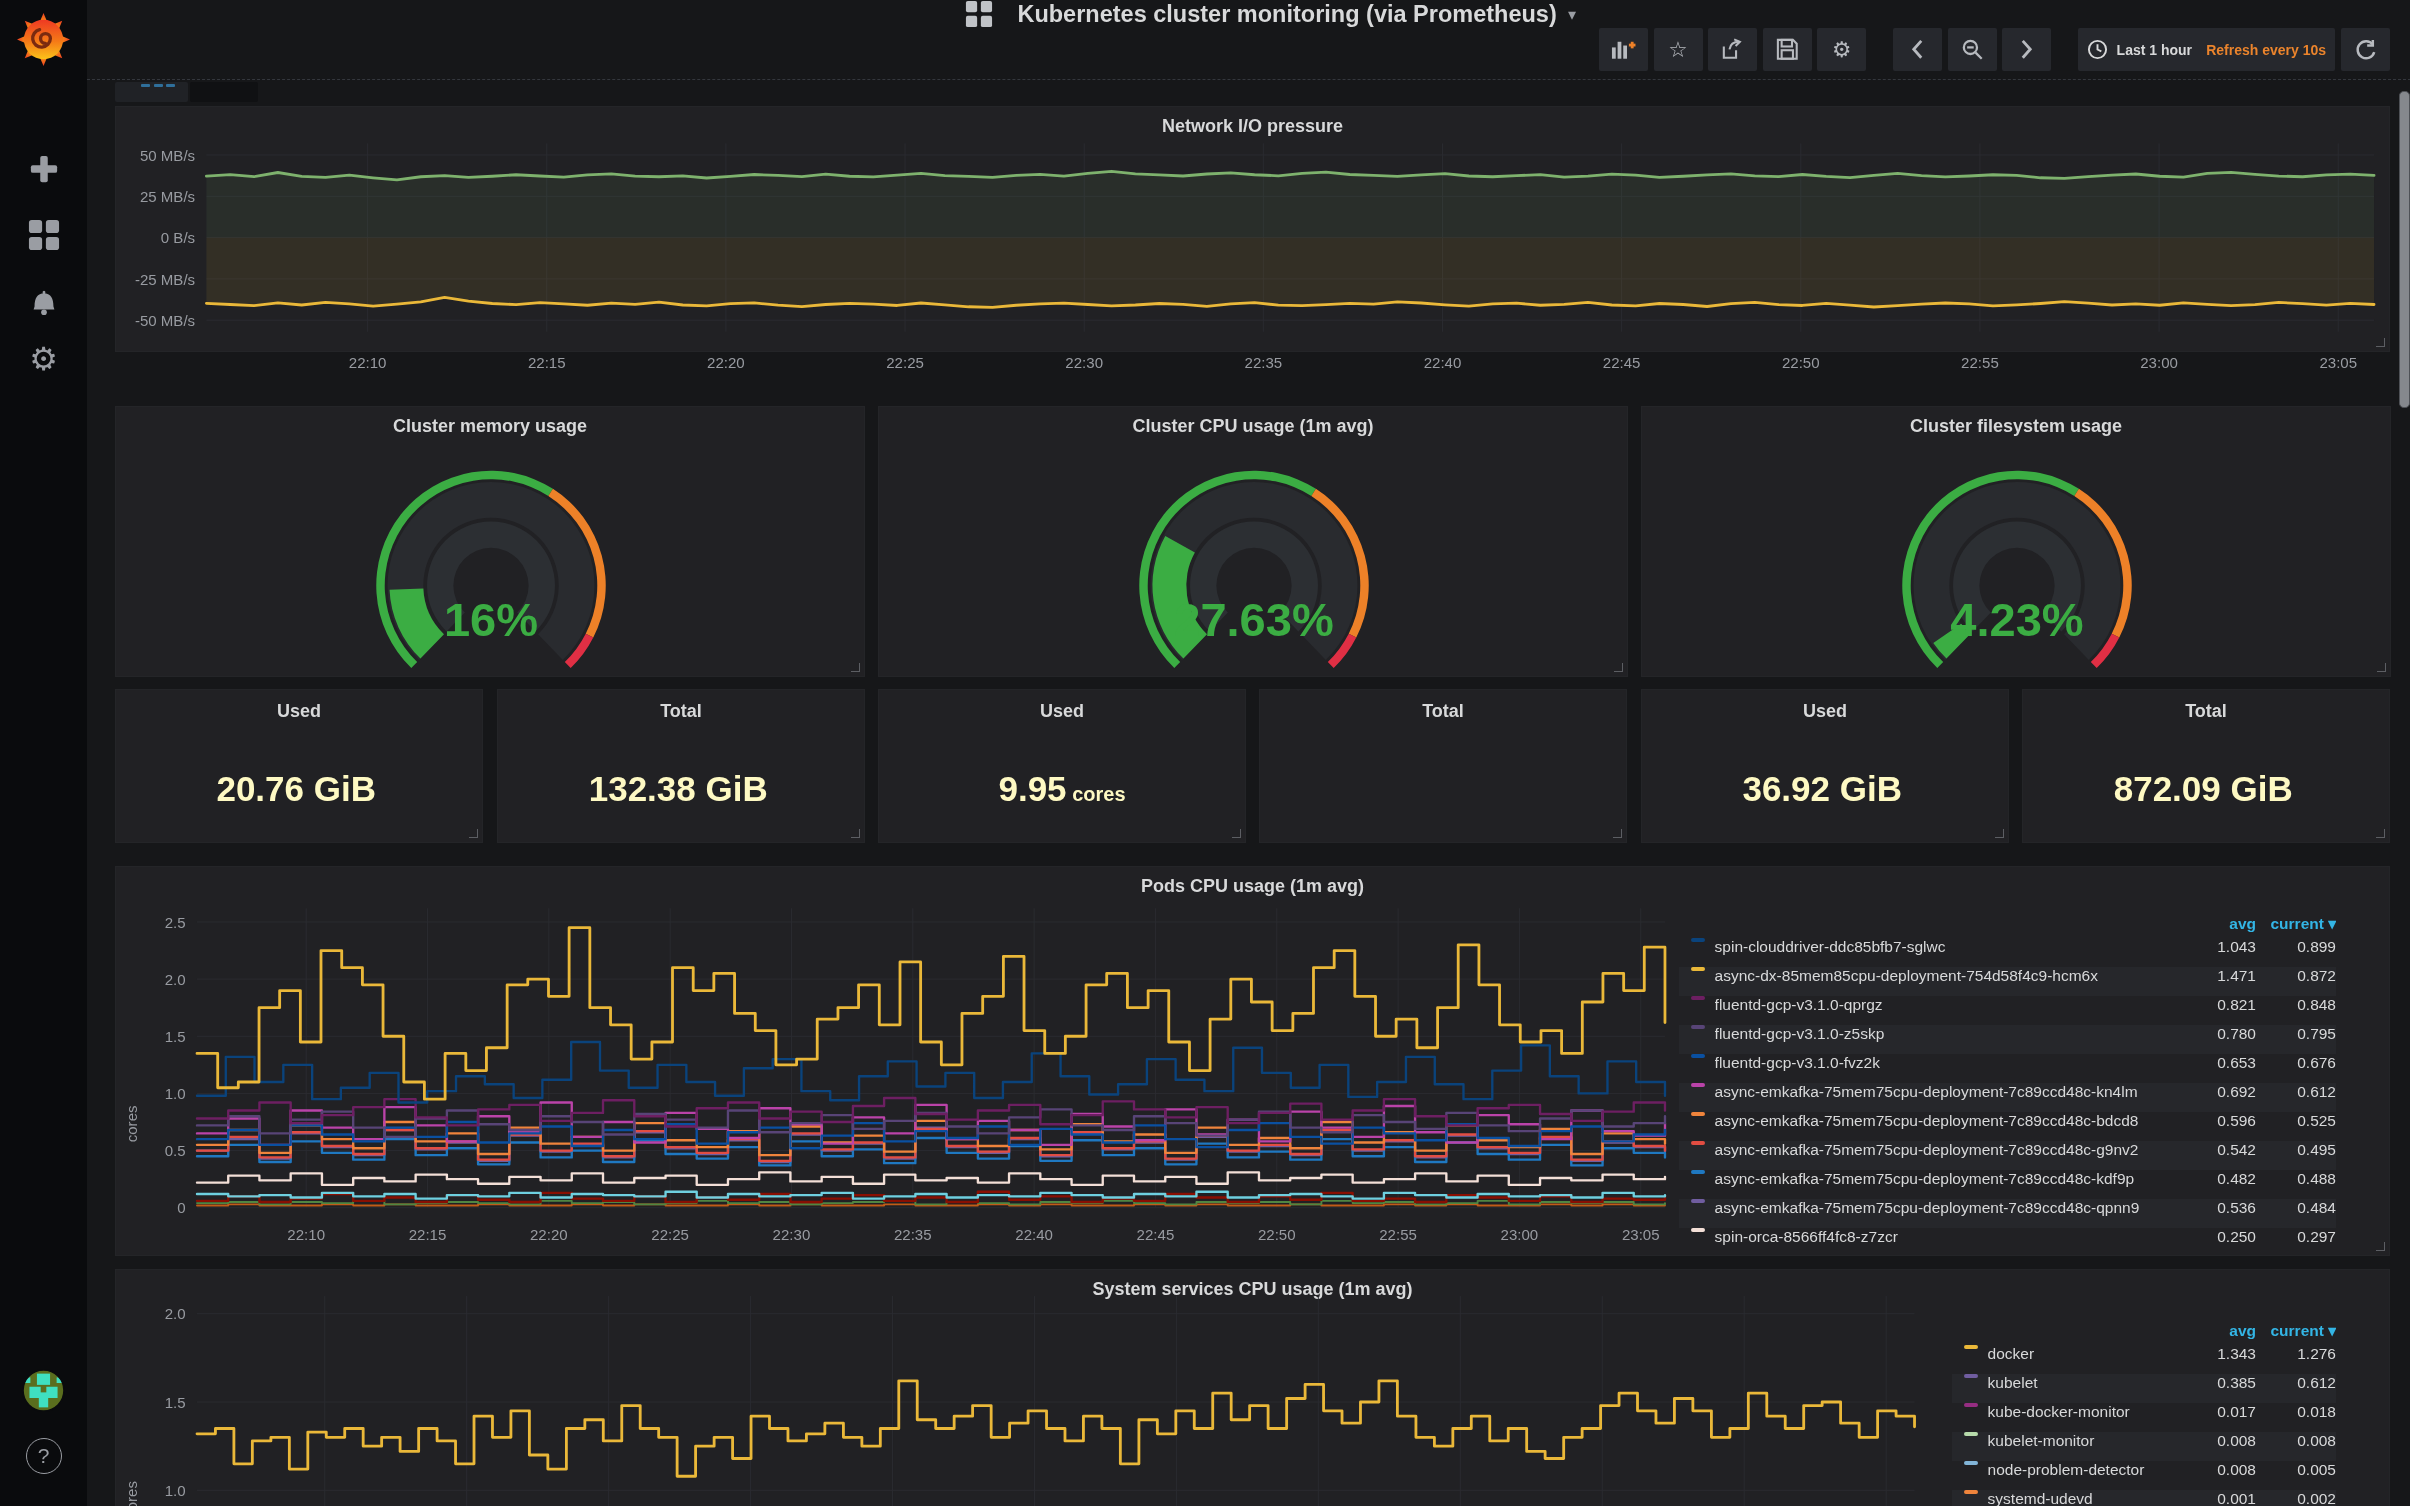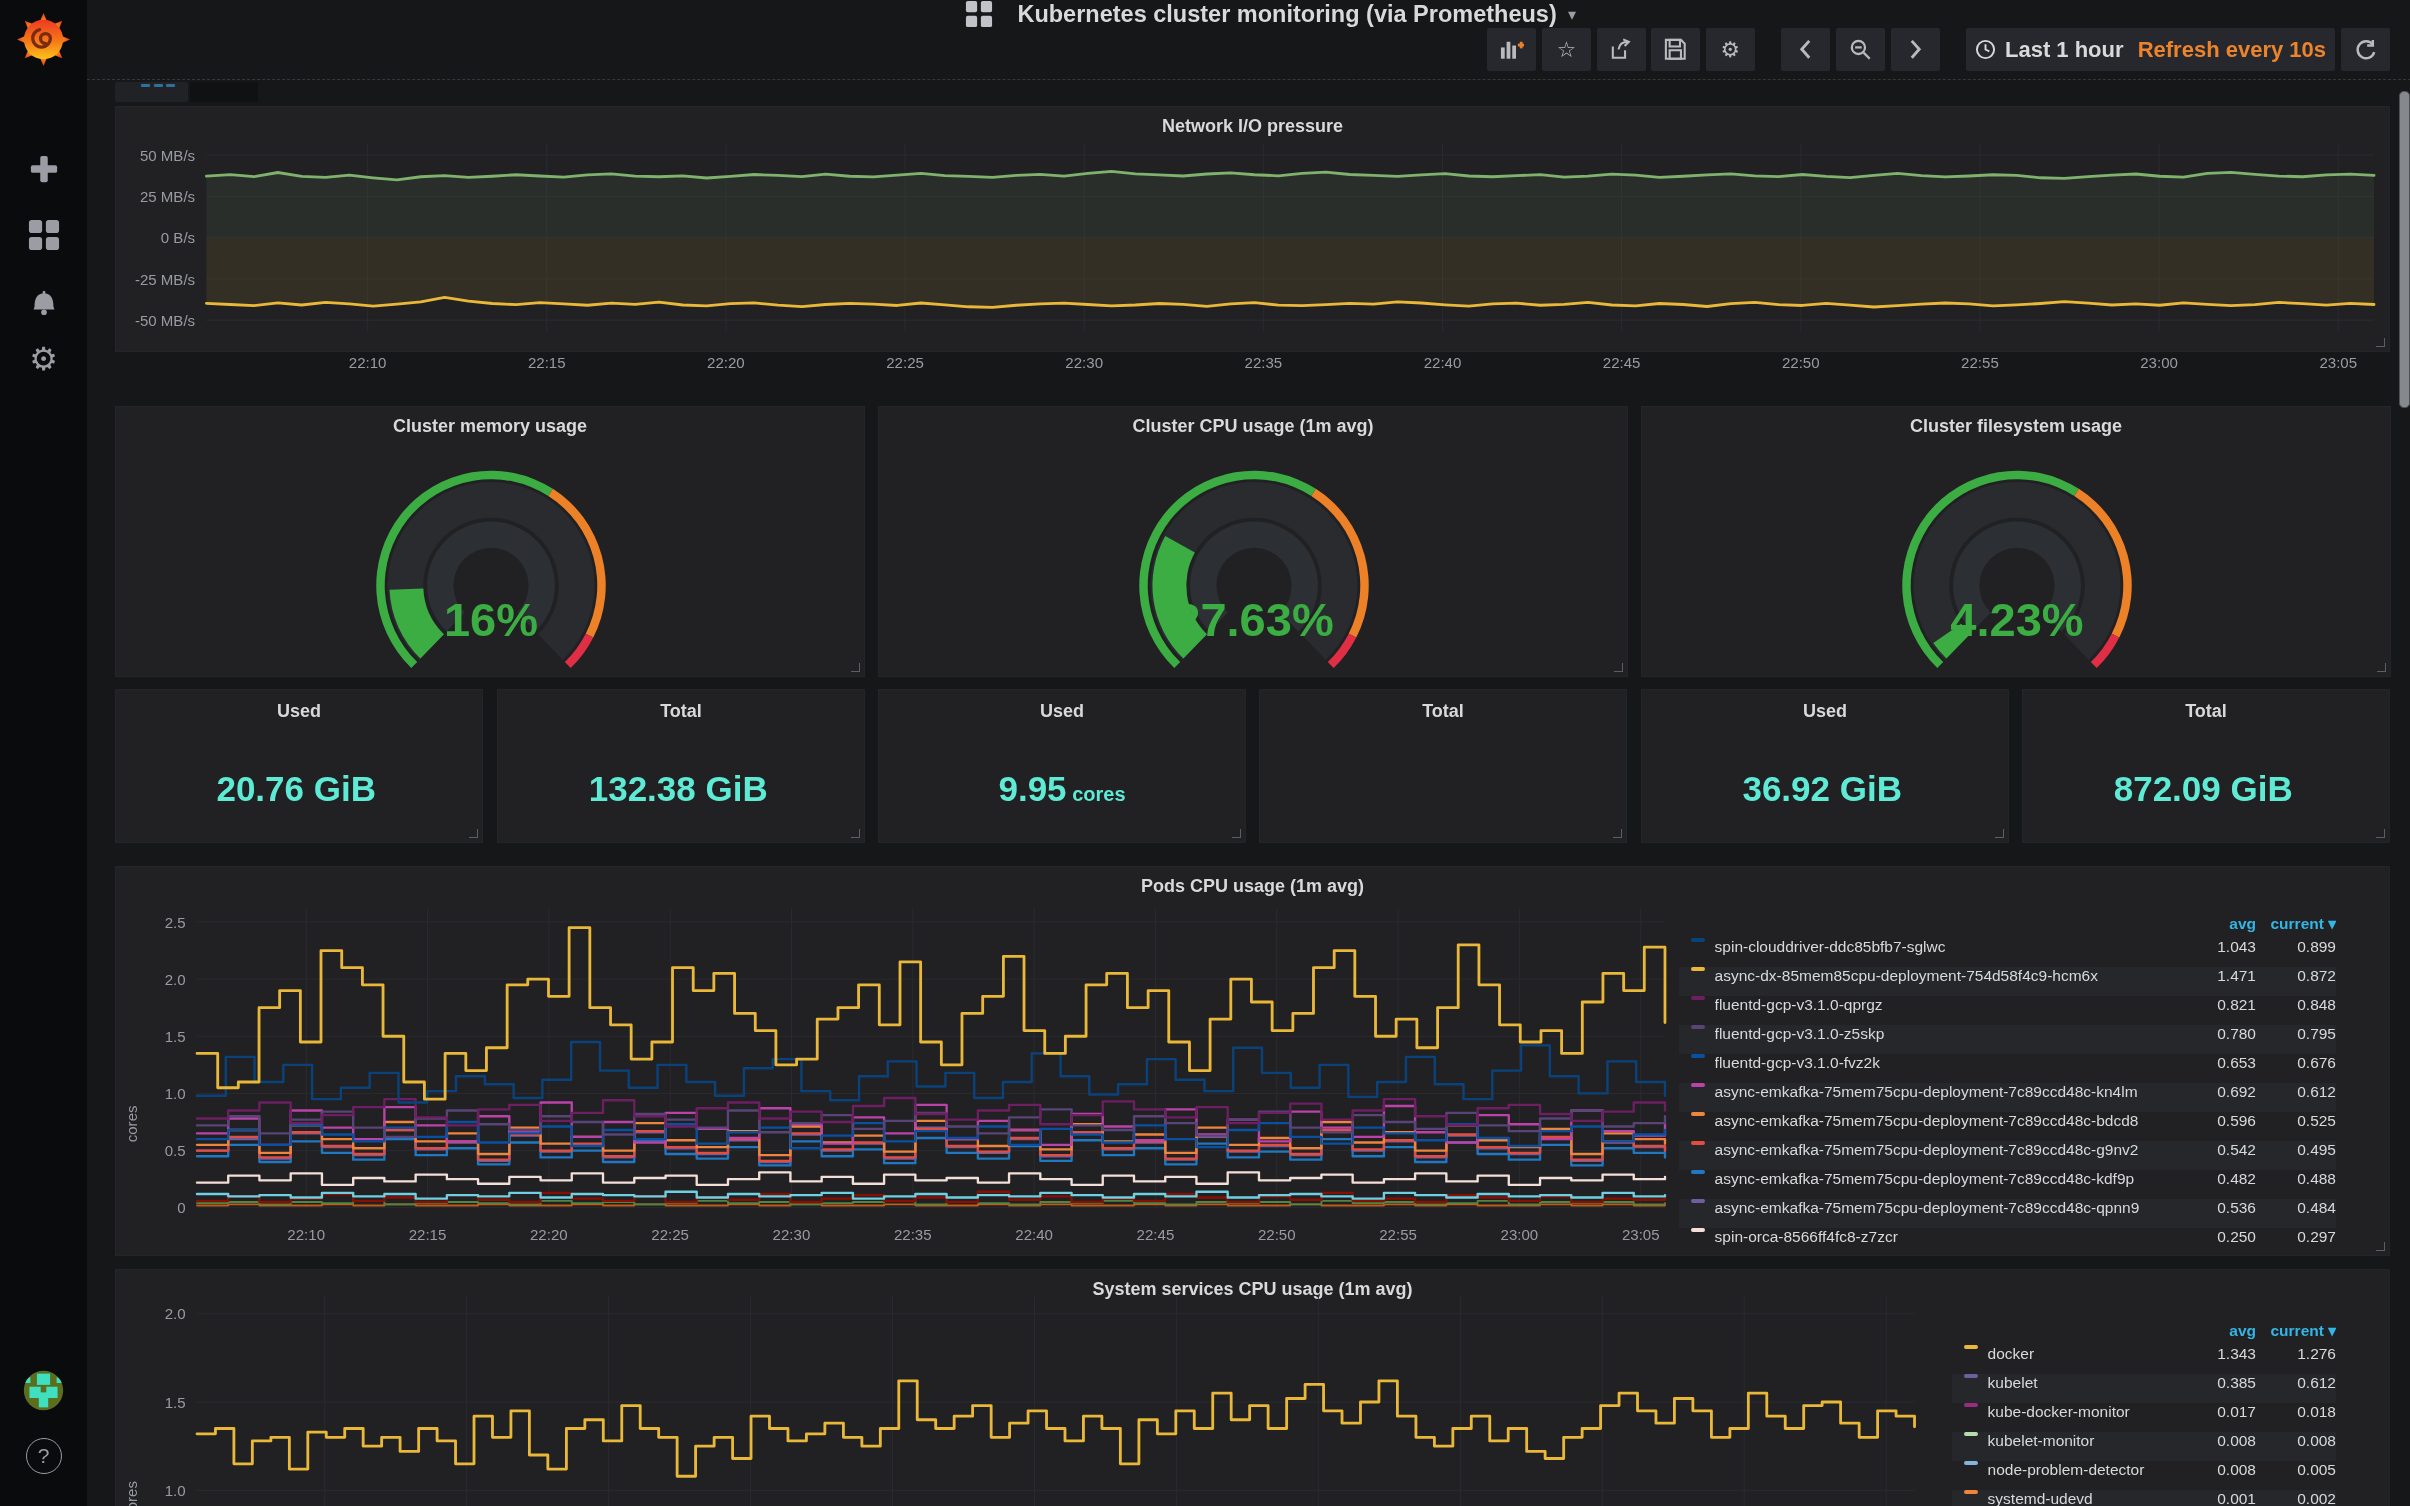--- a/index.html
+++ b/index.html
@@ -12,41 +12,41 @@
   .navbar{position:absolute;left:87px;top:0;right:0;height:79px;background:#161719;
           border-bottom:0.9px dashed #34373d;display:flex;align-items:center;z-index:4;flex-direction:column;}
   .nav-title-wrap{display:flex;align-items:center;margin-left:43px;cursor:pointer;}
   .nav-title{font-size:23.5px;font-weight:600;color:#d8d9da;margin-left:24.5px;}
   .nav-caret{margin-left:11.3px;color:#9a9da3;font-size:16px;}
   .toolbar{margin-left:auto;display:flex;align-items:center;margin-right:21px;}
   .tbtn{height:43px;min-width:49px;background:#26282d;border-radius:1.9px;display:flex;
         align-items:center;justify-content:center;margin-left:5.6px;color:#b7babf;cursor:pointer;padding:0 9.4px;box-sizing:border-box;}
   .tbtn svg{display:block;}
   .tgap{width:21px;}
-  .time-btn{font-size:22px;font-weight:600;}
+  .time-btn{font-size:14px;font-weight:600;}
   .time-label{margin:0 6.6px 0 8.5px;color:#d8d9da;}
   .refresh-label{color:#eb842c;margin-left:7.5px;}
   .glyph{font-size:21.7px;line-height:1;}
   
   .content{position:absolute;left:87px;top:80px;right:0;bottom:0;overflow:hidden;background:#161719;}
   .panel{position:absolute;background:#212124;border:0.9px solid #242528;box-sizing:border-box;}
   .panel::after{content:"";position:absolute;right:3.8px;bottom:3.8px;width:8.5px;height:8.5px;
                 border-right:1.9px solid #5c5e63;border-bottom:1.9px solid #5c5e63;}
   .ptitle{position:absolute;top:8.5px;left:0;right:0;text-align:center;font-size:18px;font-weight:700;color:#d8d9da;cursor:pointer;}
   svg.chart{position:absolute;left:0;}
   .grid{stroke:#2a2c31;stroke-width:1;}
   .tick{fill:#989ba1;font-size:16px;}
   
   .rowctl{position:absolute;left:28px;top:1.9px;height:20px;display:flex;}
   .rowctl .a{width:73px;height:20px;background:#202226;border-radius:1.9px;position:relative;}
   .rowctl .a i{position:absolute;top:1.9px;width:8.5px;height:2.8px;background:#2f6f9a;border-radius:0.9px;}
   .rowctl .b{width:68px;height:20px;background:#101113;border-radius:1.9px;margin-left:1.9px;}
   
   .statlabel{position:absolute;top:11.3px;left:0;right:0;text-align:center;font-size:18px;font-weight:700;color:#d8d9da;}
-  .statval{position:absolute;top:79px;left:0;right:0;text-align:center;font-size:35px;font-weight:700;color:#5eead4;}
+  .statval{position:absolute;top:79px;left:0;right:0;text-align:center;font-size:35px;font-weight:700;color:#fef9c3;}
   .statval .unit{font-size:20px;margin-left:5.6px;}
   
   .legend{position:absolute;overflow:hidden;font-size:15.5px;}
   .lhead{display:flex;align-items:center;height:28px;font-weight:700;color:#33b5e5;}
   .lrow{display:flex;align-items:flex-start;height:29px;}
   .lrow:nth-child(even){background:#26272b;}
   .sw{width:14px;height:3.8px;border-radius:1.9px;margin:0 9.4px 0 12.2px;flex:none;cursor:pointer;}
   .lname{flex:1;color:#d8d9da;white-space:nowrap;overflow:hidden;cursor:pointer;}
   .lv{width:85px;text-align:right;flex:none;}
   .lv.cur{width:80px;}

